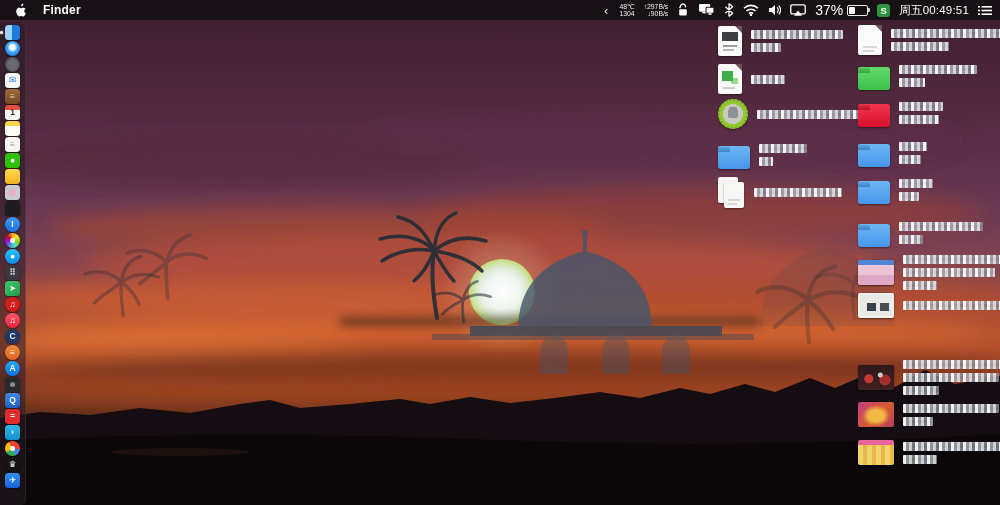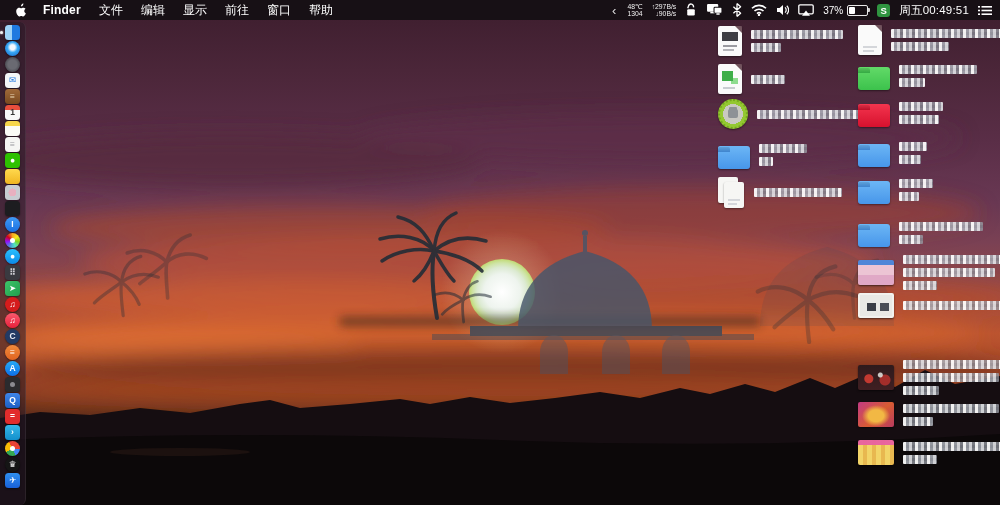--- a/index.html
+++ b/index.html
@@ -19,21 +19,21 @@
   }
   .mb-left{display:flex;align-items:center;gap:0;}
   .apple{width:26px;display:flex;justify-content:center;align-items:center;}
   .app-name{font-weight:700;margin:12px 9px;letter-spacing:.2px;}
   .menu-item{padding:0 9px;cursor:default;}
   .mb-right{margin-left:auto;display:flex;align-items:center;gap:9px;}
   .chev{font-size:13px;color:#ddd;padding:0 2px;}
   .stat2{display:flex;flex-direction:column;align-items:flex-end;line-height:7px;font-size:6.8px;color:#f2f2f2;letter-spacing:0;}
   .sicon{display:flex;align-items:center;}
   .battery-wrap{display:flex;align-items:center;gap:4px;}
-  .batt-pct{font-size:10px;}
+  .batt-pct{font-size:14px;}
   .batt{position:relative;width:19px;height:9px;border:1px solid rgba(255,255,255,.9);border-radius:2px;}
   .batt::after{content:'';position:absolute;right:-3px;top:2px;width:2px;height:4px;background:rgba(255,255,255,.8);border-radius:0 1px 1px 0;}
   .batt-fill{position:absolute;left:1px;top:1px;bottom:1px;background:#fff;border-radius:1px;}
   .ime{width:13px;height:13px;border-radius:3px;background:#2f9440;color:#fff;font-size:9.5px;font-weight:700;
        display:flex;align-items:center;justify-content:center;}
   .clock{font-size:11.5px;letter-spacing:.2px;}
   
   .dock{
     position:absolute;left:0;top:22px;bottom:0;width:26px;z-index:20;
     background:rgba(40,26,38,.55);border-right:1px solid rgba(255,255,255,.07);
@@ -246,28 +246,20 @@
 </div>
 
 <div class="menubar">
   <div class="mb-left">
     <span class="apple">
       <svg width="12" height="14" viewBox="0 0 170 190">
         <path fill="#ffffff" d="M150.4,150.3c-2.5,5.7-5.4,10.9-8.7,15.7c-4.6,6.5-8.3,11-11.2,13.6c-4.5,4.1-9.3,6.2-14.4,6.4 c-3.7,0-8.1-1.1-13.3-3.2c-5.2-2.1-10-3.2-14.3-3.2c-4.6,0-9.5,1.1-14.7,3.2c-5.3,2.1-9.5,3.2-12.7,3.4c-4.9,0.2-9.8-2-14.7-6.5 c-3.1-2.7-7-7.4-11.7-14c-5-7.1-9.2-15.3-12.4-24.7c-3.5-10.1-5.2-19.9-5.2-29.4c0-10.9,2.3-20.2,7-28.1c3.7-6.3,8.6-11.3,14.8-14.9 c6.1-3.7,12.8-5.5,19.9-5.6c3.9,0,9,1.2,15.4,3.6c6.4,2.4,10.4,3.6,12.2,3.6c1.3,0,5.9-1.4,13.6-4.2c7.3-2.6,13.4-3.7,18.4-3.3 c13.6,1.1,23.9,6.5,30.7,16.2c-12.2,7.4-18.2,17.7-18.1,31c0.1,10.3,3.9,18.9,11.2,25.8c3.3,3.2,7.1,5.6,11.2,7.4 C152.4,145.3,151.4,147.9,150.4,150.3z M119.1,7.2c0,8.1-3,15.7-8.9,22.7c-7.1,8.3-15.7,13.1-25.1,12.4c-0.1-1-0.2-2-0.2-3.1 c0-7.8,3.4-16.1,9.4-22.9c3-3.4,6.8-6.3,11.4-8.6c4.6-2.3,9-3.5,13.1-3.7C119,5.2,119.1,6.2,119.1,7.2z"></path>
       </svg>
     </span>
     <span class="app-name">Finder</span>
-    <span style="display:flex;">
-        <span class="menu-item">文件</span>
-        <span class="menu-item">编辑</span>
-        <span class="menu-item">显示</span>
-        <span class="menu-item">前往</span>
-        <span class="menu-item">窗口</span>
-        <span class="menu-item">帮助</span>
-      </span>
   </div>
   <div class="mb-right">
     <span class="chev">‹</span>
     <span class="stat2">
       <span>48℃</span>
       <span>1304</span>
     </span>
     <span class="stat2">
       <span>↑297B/s</span>
       <span>↓90B/s</span>

